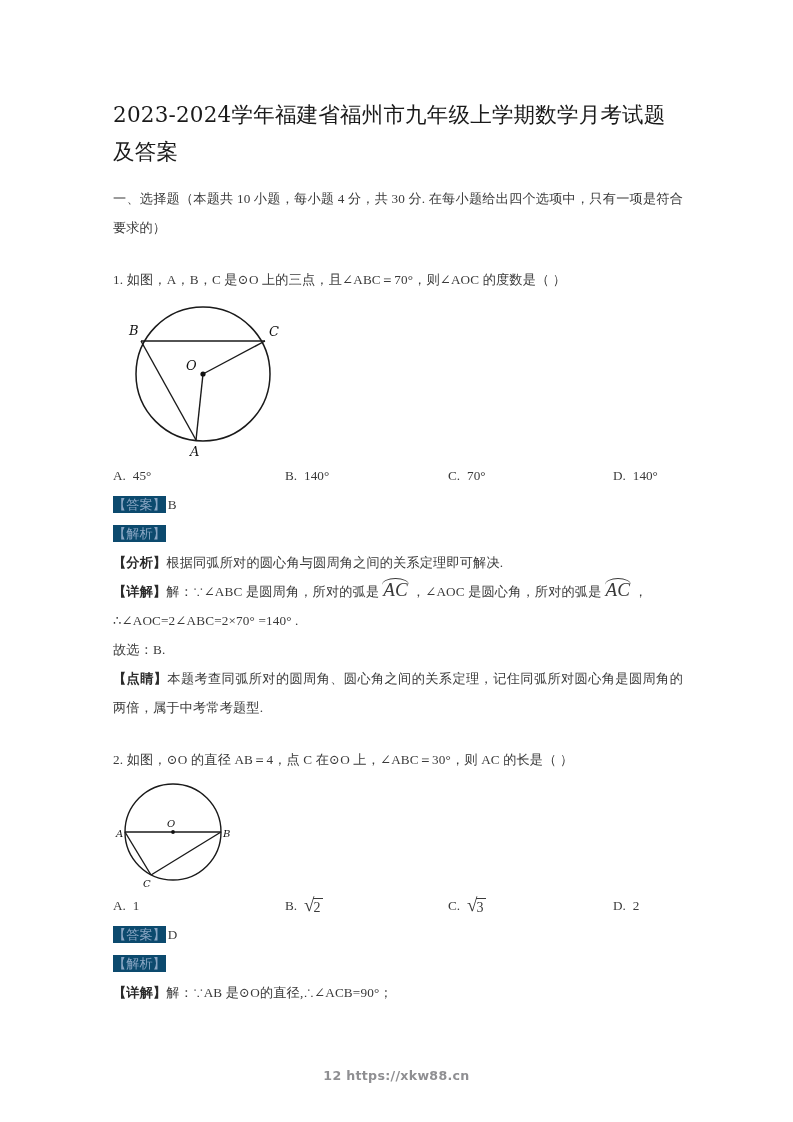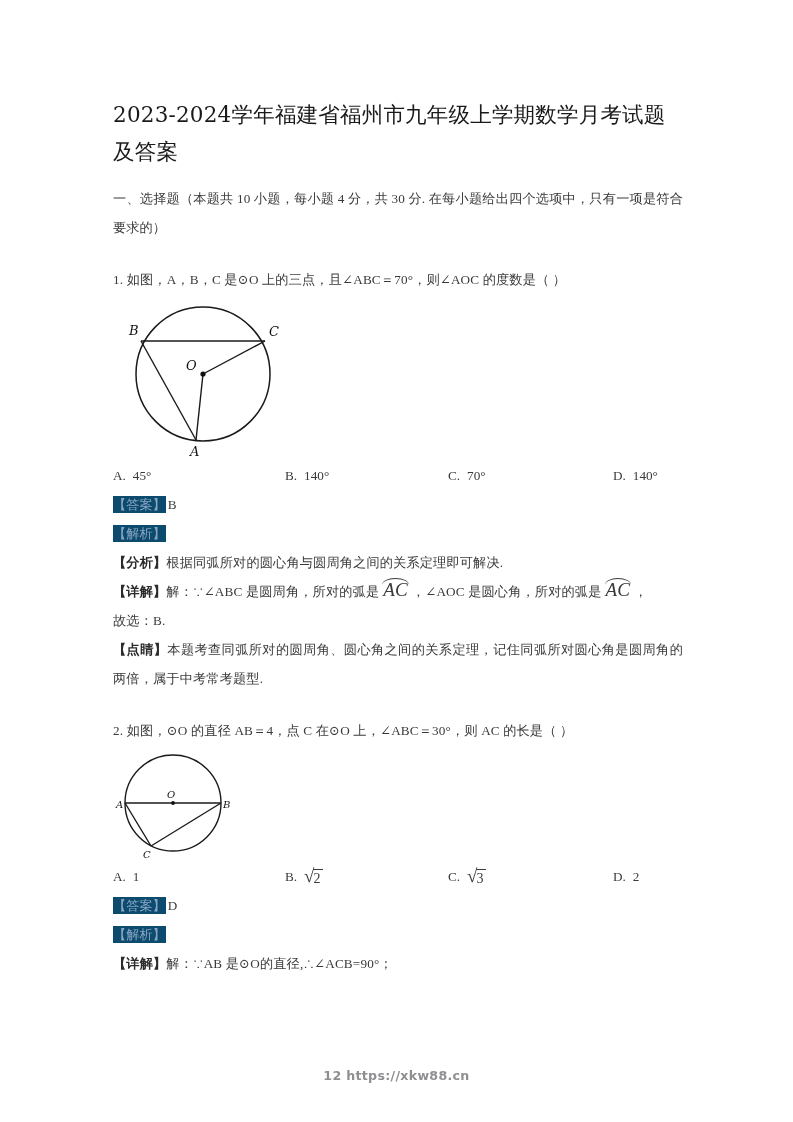--- a/index.html
+++ b/index.html
@@ -201,20 +201,21 @@
     </p>
 
     <p class="para">
       <span class="bold-tag">【分析】</span><span>根据同弧所对的圆心角与圆周角之间的关系定理即可解决.</span>
     </p>
 
     <p class="para">
       <span class="bold-tag">【详解】</span><span>解：∵∠ABC 是圆周角，所对的弧是</span><span class="arc">AC</span><span>，∠AOC 是圆心角，所对的弧是</span><span class="arc">AC</span><span>，</span>
     </p>
 
+    <p class="para">∴∠AOC=2∠ABC=2×70° =140° .</p>
 
     <p class="para">故选：B.</p>
 
     <p class="para">
       <span class="bold-tag">【点睛】</span><span>本题考查同弧所对的圆周角、圆心角之间的关系定理，记住同弧所对圆心角是圆周角的两倍，属于中考常考题型.</span>
     </p>
 
     <p class="para q-line">
       <span>2.</span>
       <span>如图，⊙O 的直径 AB＝4，点 C 在⊙O 上，∠ABC＝30°，则 AC 的长是（      ）</span>

